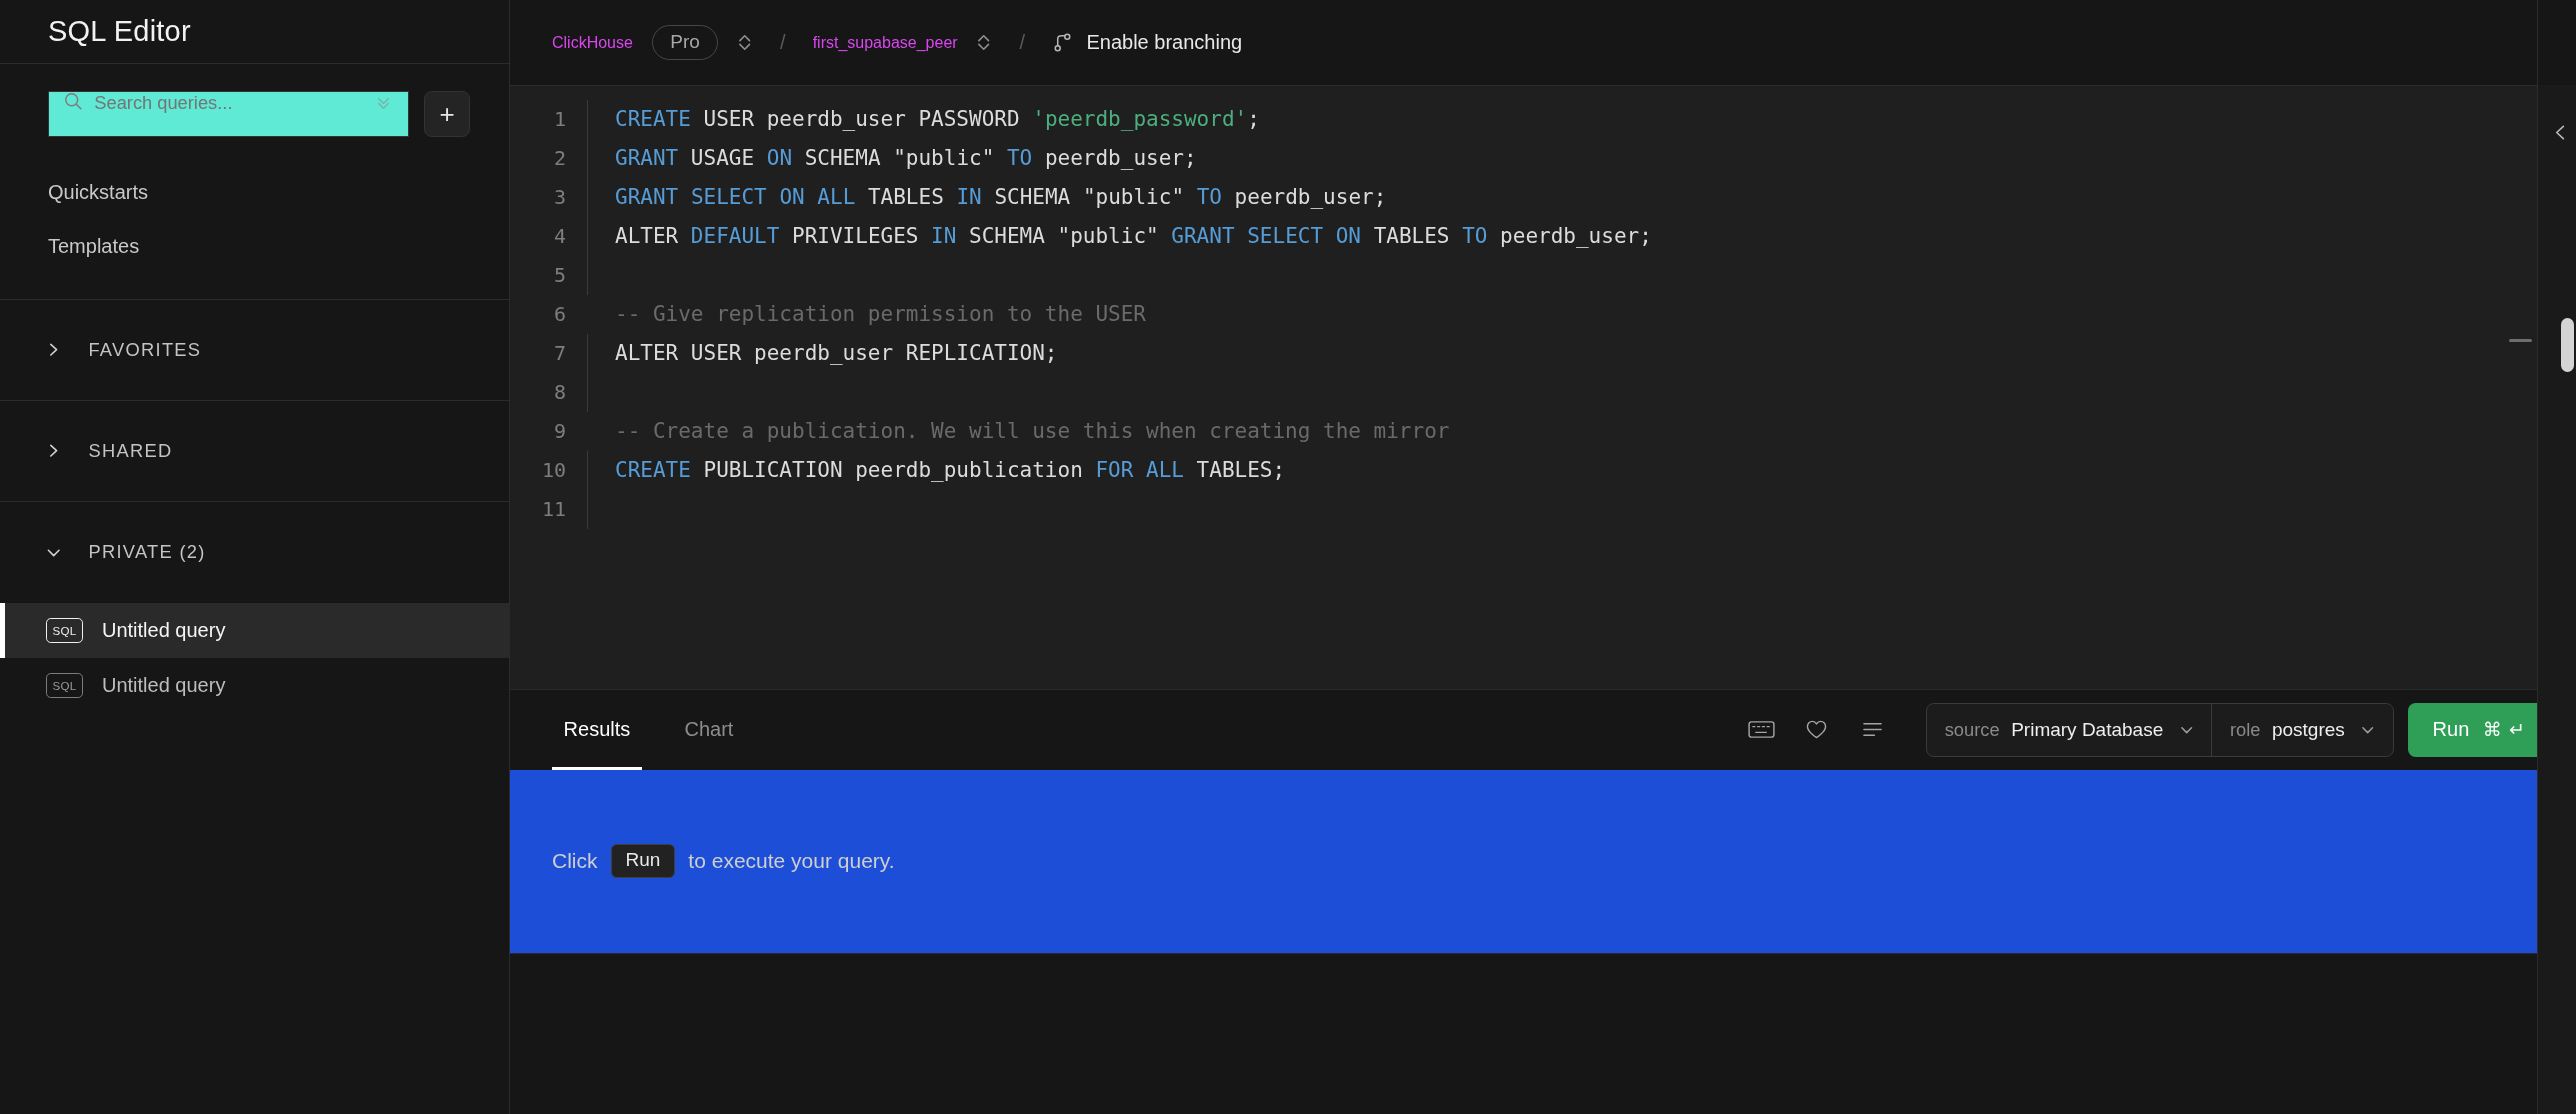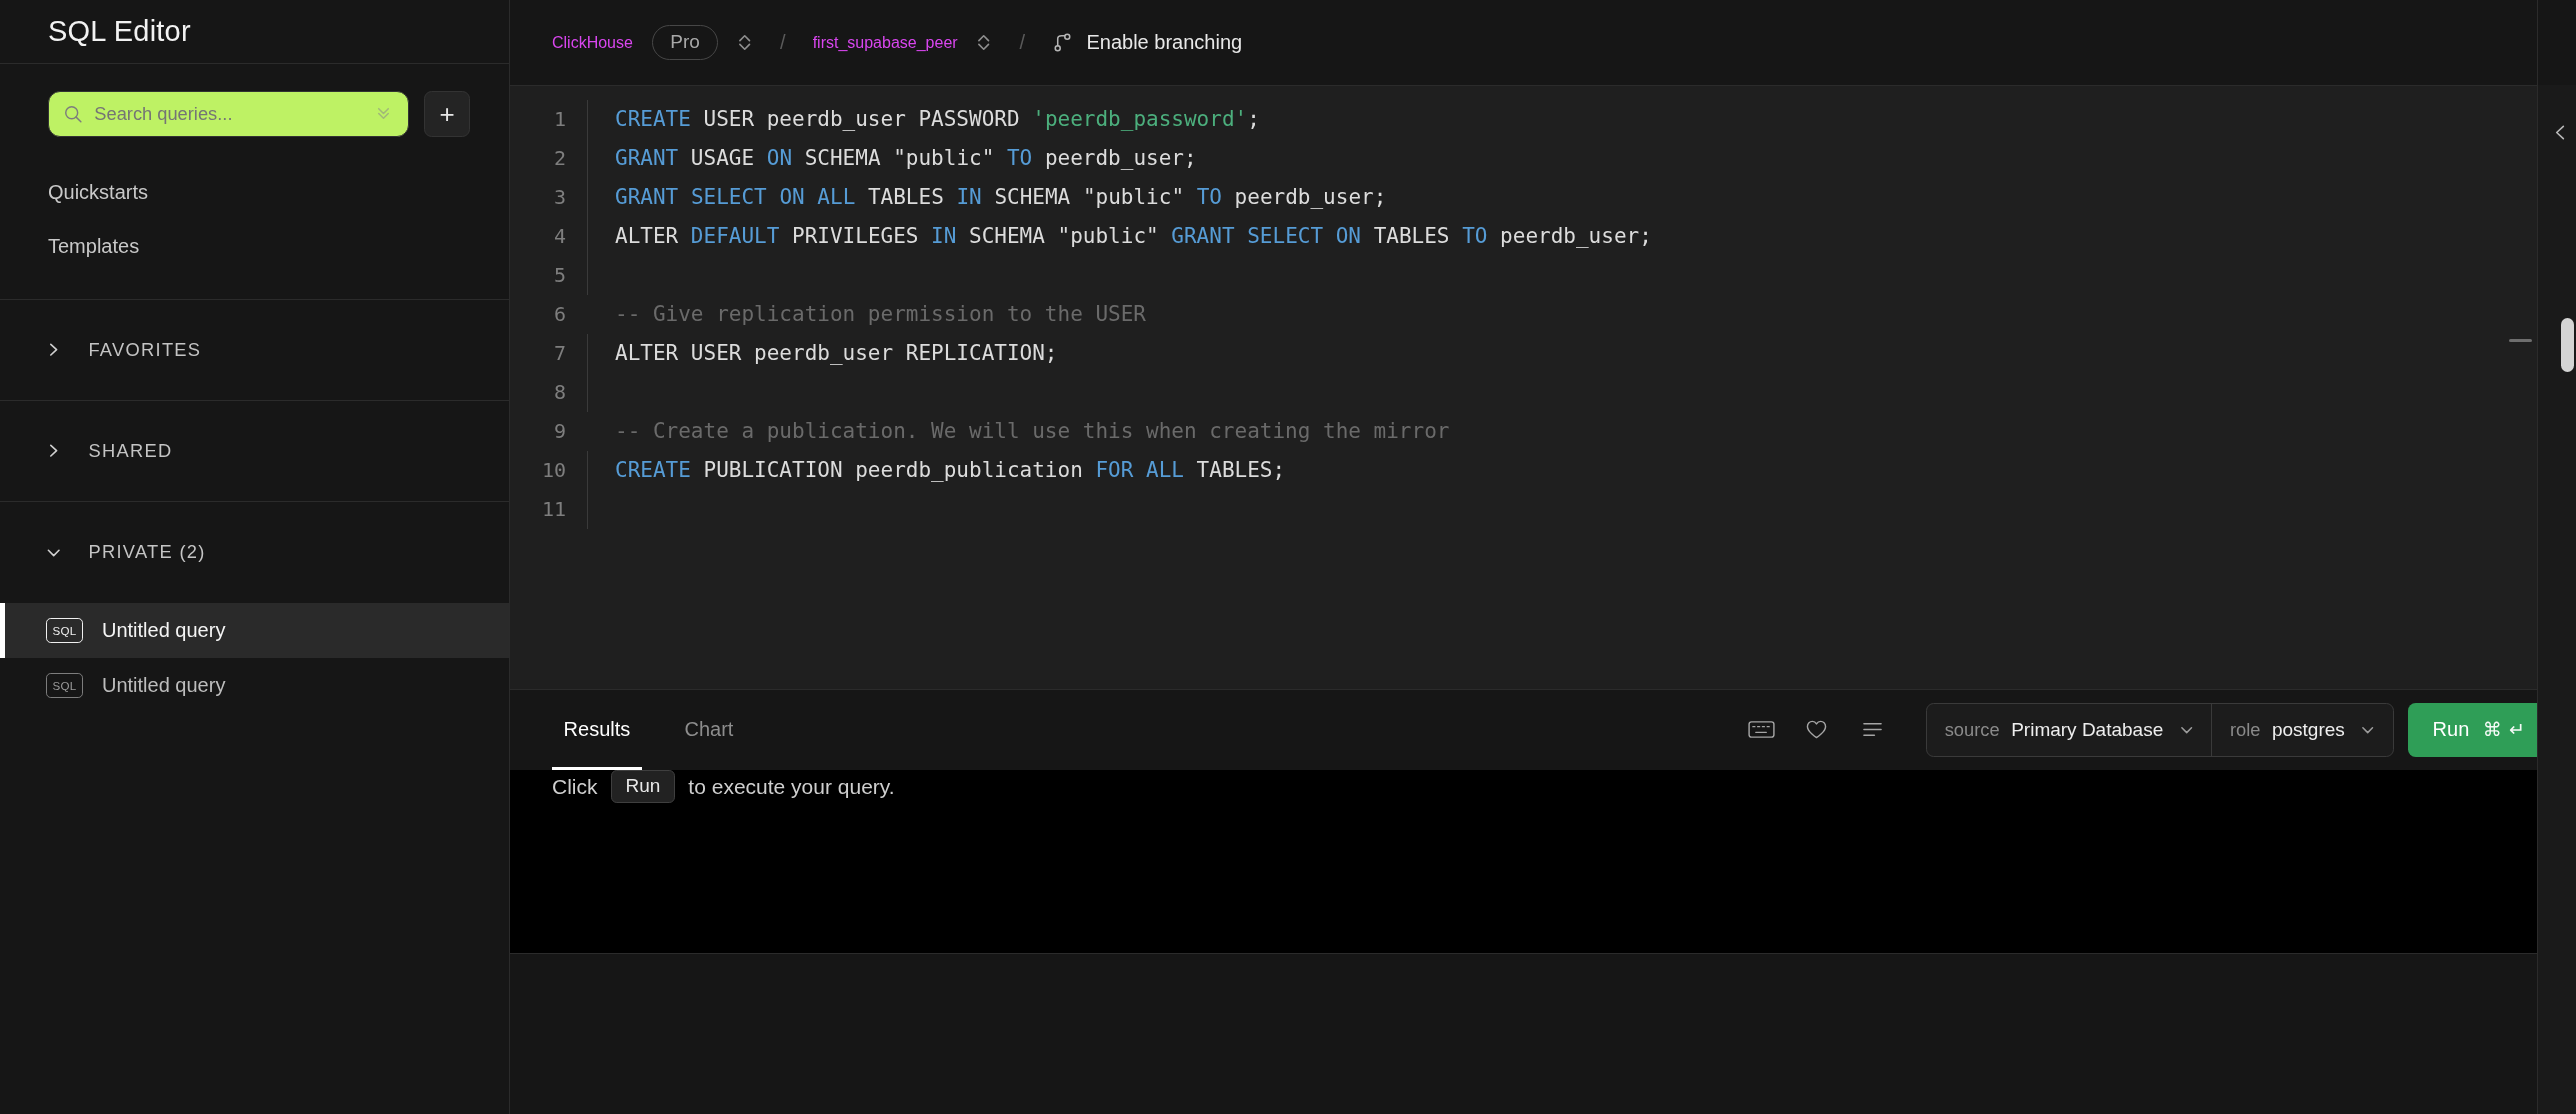--- a/index.html
+++ b/index.html
@@ -26,24 +26,24 @@
     border-bottom: 1px solid #2b2b2b;
   }
   .sb-title { font-size: 29px; color: #f2f2f2; font-weight: 400; letter-spacing: 0.2px; }
 
   .sb-search-row {
     display: flex; align-items: center; gap: 15.4px;
     padding: 27px 39px 25px 48px;
   }
   .search-box {
     flex: 1 1 auto; height: 46px;
-    background: #bef264;
+    background: #5eead4;
     border: 1px solid #333333;
-    border-radius: 12px;
-    display: flex; align-items: center;
+    border-radius: 1px;
+    display: flex; 
     padding: 0 13.5px 0 15.4px;
     gap: 11.6px;
   }
   .mag { width: 18.3px; height: 18.3px; flex: 0 0 18.3px; position: relative; }
   .mag svg { display: block; }
   .search-placeholder { flex: 1; font-size: 18.3px; color: #757575; }
   .chev-dbl { width: 21px; flex: 0 0 21px; opacity: .55; }
   .plus-btn {
     width: 46px; height: 46px; flex: 0 0 46px;
     background: #242424; border: 1px solid #333333; border-radius: 7.7px;
@@ -193,22 +193,22 @@
   .run-btn {
     margin-left: 13.5px; height: 54px;
     background: #2f9e57; border-radius: 7.7px;
     display: flex; align-items: center; gap: 13.5px;
     padding: 0 25px; color: #ffffff; font-size: 20px;
   }
   .run-kbd { font-size: 19px; opacity: .95; letter-spacing: 1px; }
 
   
   .results-body {
-    flex: 0 0 183px; background: #000000;
-    display: flex; align-items: flex-start;
+    flex: 0 0 183px; background: #1d4ed8;
+    display: flex; align-items: center;
     padding-left: 42px;
   }
   .hint { font-size: 21px; color: #cfcfcf; display: flex; align-items: center; gap: 13.5px; }
   .kbd-run {
     border: 1px solid #3f3f3f; background: #222222; border-radius: 5.8px;
     padding: 3.9px 13.5px 5.8px; font-size: 19px; color: #e9e9e9;
   }
   .results-rest { flex: 1 1 auto; background: #161616; border-top: 1px solid #2b2b2b; }
 
   

